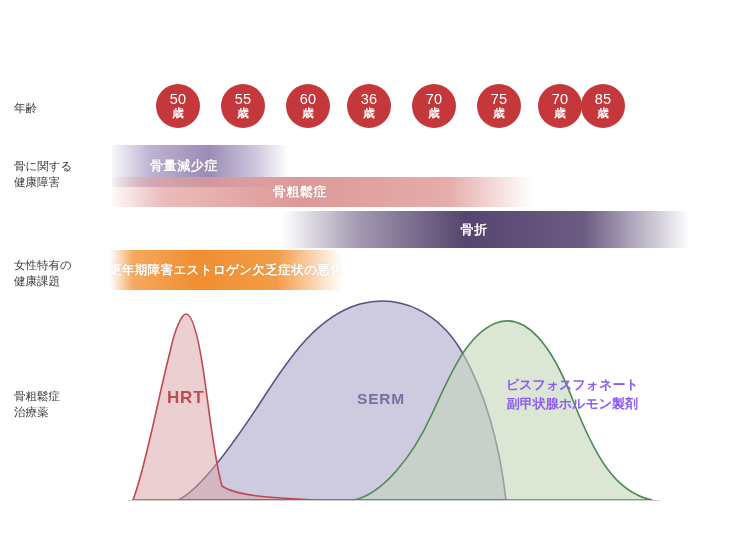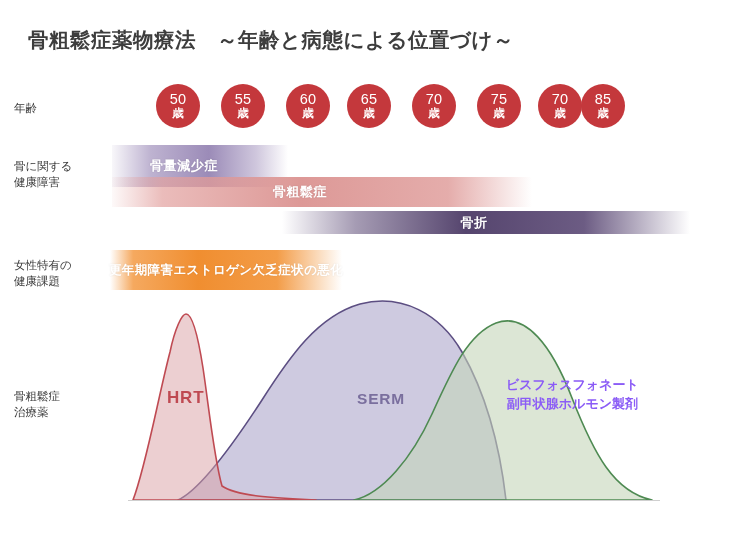--- a/index.html
+++ b/index.html
@@ -109,21 +109,21 @@
     background: linear-gradient(to right,
         rgba(226,160,158,0.06) 0%,
         rgba(226,160,158,0.70) 12%,
         rgba(219,147,145,0.95) 45%,
         rgba(222,152,150,0.80) 80%,
         rgba(226,160,158,0.0) 100%);
   }
   #bar-osteoporosis .cond-text { transform: translateX(-22px); }
 
   #bar-fracture {
-    left: 282px; top: 211px; width: 408px; height: 23px;
+    left: 282px; top: 211px; width: 408px; height: 37px;
     background: linear-gradient(to right,
         rgba(92,74,118,0.0) 0%,
         rgba(92,74,118,0.55) 18%,
         rgba(82,65,107,0.98) 45%,
         rgba(92,74,118,0.90) 74%,
         rgba(92,74,118,0.0) 100%);
   }
   #bar-fracture .cond-text { transform: translateX(-12px); }
 
   
@@ -185,21 +185,20 @@
     line-height: 19px;
     color: #8b5cf6;
     text-align: center;
   }
 </style>
 </head>
 <body>
 
 <div id="page">
 
-  <div id="title">骨粗鬆症薬物療法　～年齢と病態による位置づけ～</div>
 
   <div class="row-label" id="label-age">年齢</div>
 
   <div class="row-label" id="label-bone">
     <div>骨に関する</div>
     <div>健康障害</div>
   </div>
 
   <div class="row-label" id="label-female">
     <div>女性特有の</div>
@@ -217,21 +216,21 @@
   </div>
   <div class="age-circle" style="left:221px">
     <span class="age-num">55</span>
     <span class="age-unit">歳</span>
   </div>
   <div class="age-circle" style="left:286px">
     <span class="age-num">60</span>
     <span class="age-unit">歳</span>
   </div>
   <div class="age-circle" style="left:347px">
-    <span class="age-num">65</span>
+    <span class="age-num">36</span>
     <span class="age-unit">歳</span>
   </div>
   <div class="age-circle" style="left:412px">
     <span class="age-num">70</span>
     <span class="age-unit">歳</span>
   </div>
   <div class="age-circle" style="left:477px">
     <span class="age-num">75</span>
     <span class="age-unit">歳</span>
   </div>

